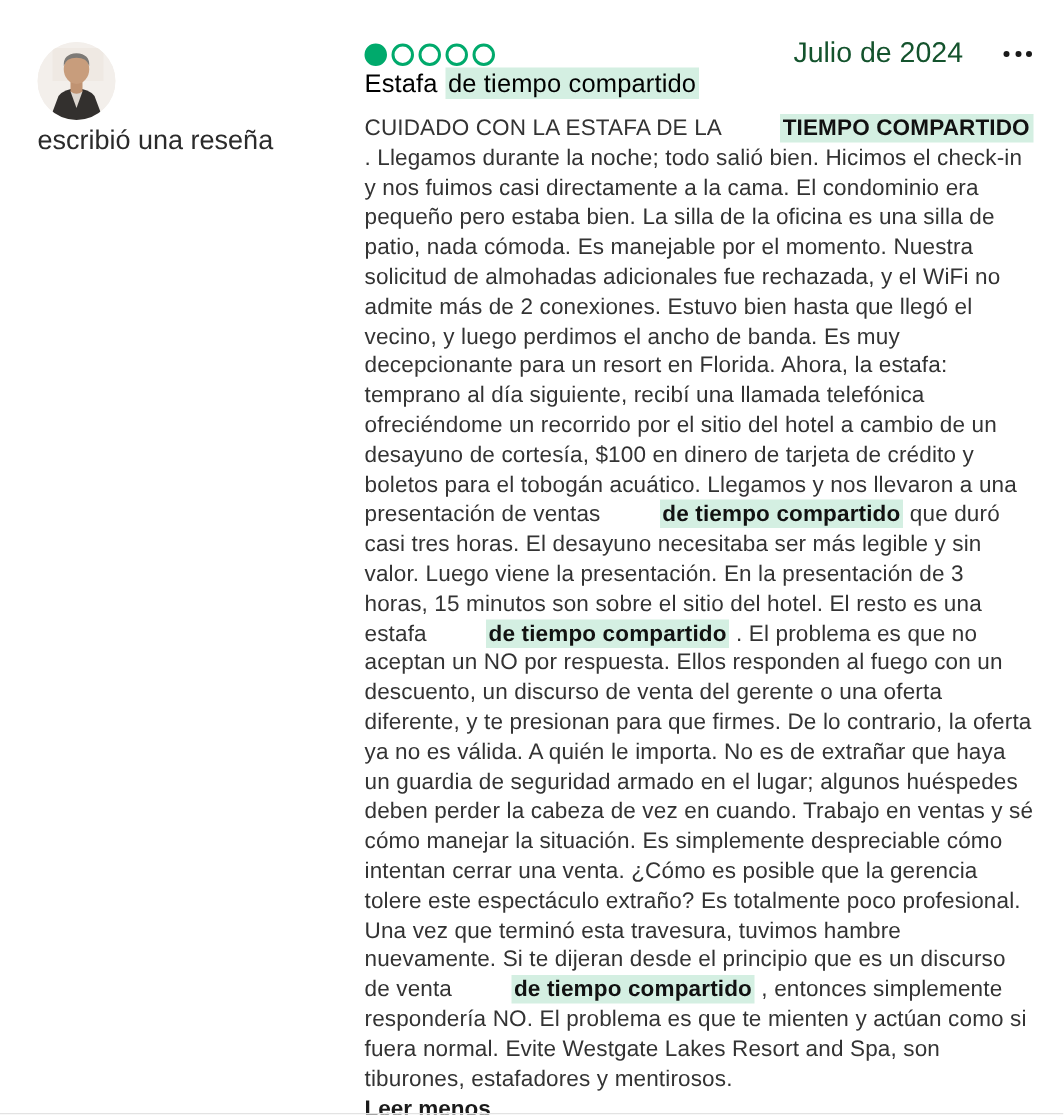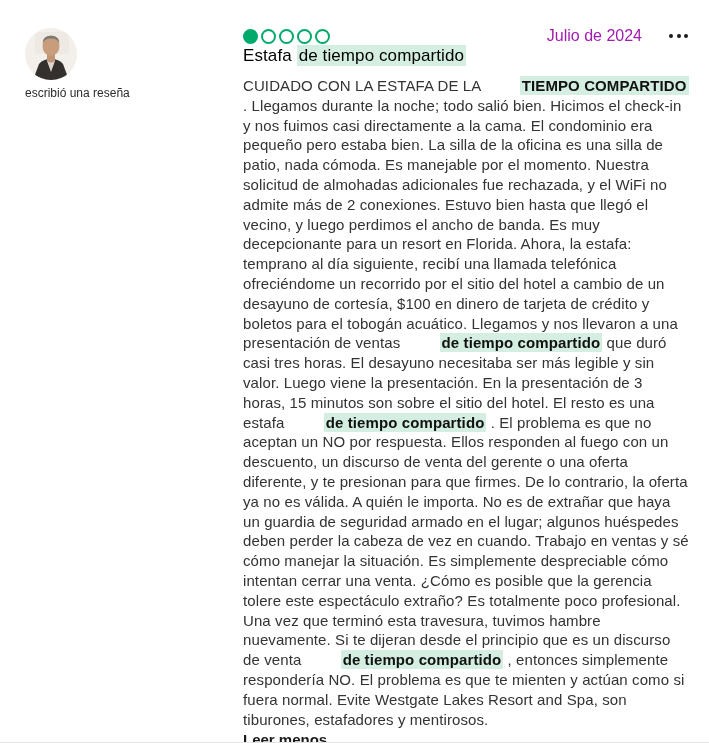--- a/index.html
+++ b/index.html
@@ -18,35 +18,35 @@
   .reviewer { position: absolute; left: 25px; top: 28px; width: 205px; }
   .avatar {
     width: 52px; height: 52px; border-radius: 50%;
     overflow: hidden; background: #f3efeb; cursor: pointer;
   }
   .avatar svg { display: block; }
   .reviewer-name {
     margin-top: 8px; font-size: 15.5px; font-weight: bold;
     color: #1a1a1a; letter-spacing: .1px; cursor: pointer;
   }
-  .reviewer-line { margin-top: 9px; font-size: 12px; color: #2b2b2b; line-height: 17px; }
+  .reviewer-line { margin-top: 9px; font-size: 18px; color: #2b2b2b; line-height: 17px; }
   .reviewer-line.first { margin-top: 5px; }
 
   
   .main { position: absolute; left: 243px; top: 27px; width: 446px; }
 
   .review-header { display: flex; align-items: center; height: 18px; }
   .bubbles { display: flex; align-items: center; }
   .bubble {
     width: 15px; height: 15px; border-radius: 50%;
     border: 2px solid var(--green); margin-right: 3px; background: #fff;
   }
   .bubble.filled { background: var(--green); }
   .spacer { flex: 1; }
-  .review-date { font-size: 16px; color: #a21caf; }
+  .review-date { font-size: 19px; color: #14532d; }
   .overflow-btn {
     margin-left: 26px; display: flex; align-items: center; gap: 3.5px;
     cursor: pointer; padding: 4px 1px;
   }
   .overflow-btn i { width: 4px; height: 4px; border-radius: 50%; background: #1a1a1a; display: block; }
 
   .review-title {
     font-size: 17px; font-weight: normal; color: #000000;
     line-height: 22px; letter-spacing: .1px;
   }

